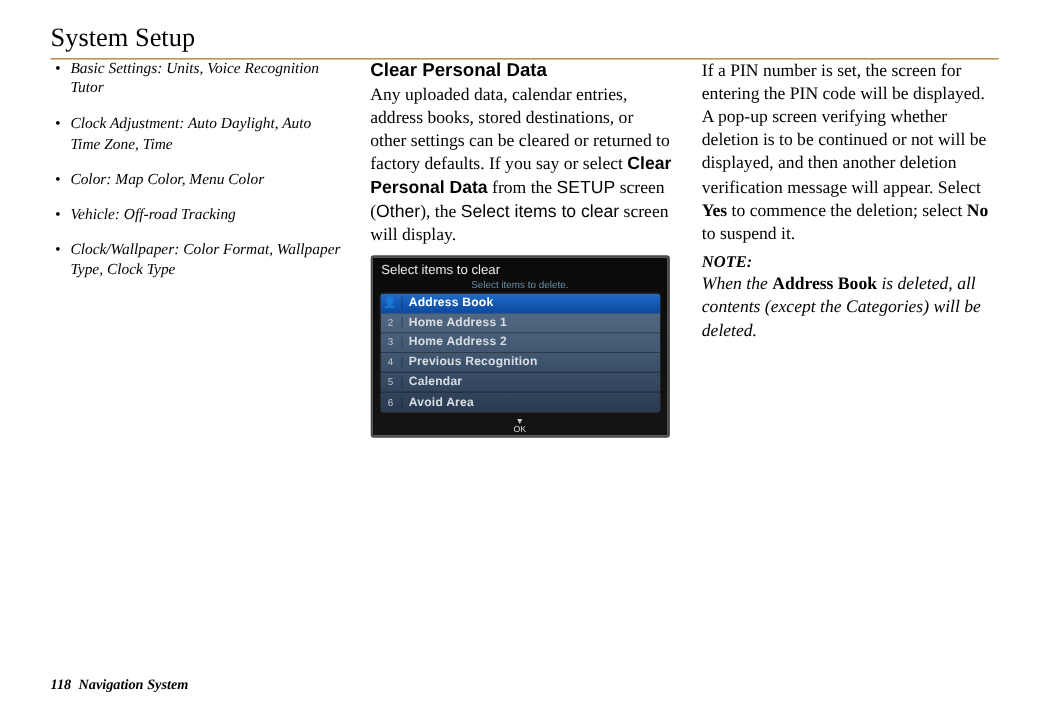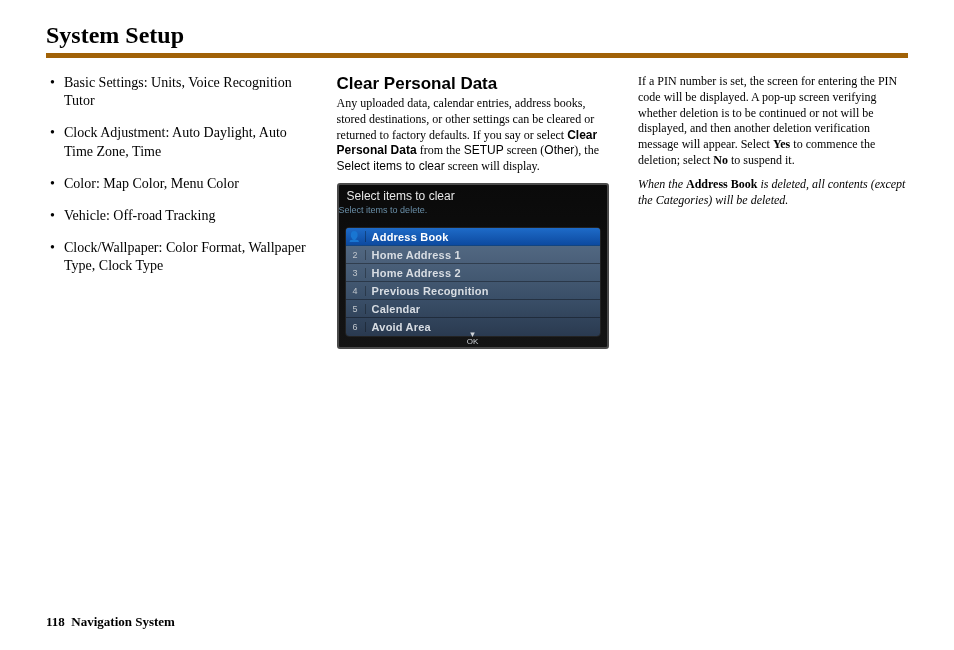--- a/index.html
+++ b/index.html
@@ -6,98 +6,99 @@
     body {
       font-family: Georgia, 'Times New Roman', serif;
       width: 954px;
       height: 650px;
       background: #fff;
       padding: 22px 46px 20px 46px;
       color: #000;
     }
     h1 {
       font-size: 24px;
-      font-weight: bold;
-      border-bottom: 5px solid #a16207;
+      font-weight: normal;
+      border-bottom: 1px solid #a16207;
       padding-bottom: 4px;
-      margin-bottom: 16px;
     }
     .columns {
       display: flex;
       gap: 26px;
     }
     .col { flex: 1; min-width: 0; }
     .col1 { flex: 0.98; }
     .col2 { flex: 1.02; }
     .col3 { flex: 1; }
     ul.bullets {
       list-style: none;
       padding-left: 4px;
       font-size: 14px;
       line-height: 1.3;
+      font-style: italic;
     }
     ul.bullets li {
       position: relative;
       padding-left: 14px;
       margin-bottom: 14px;
     }
     ul.bullets li::before {
       content: "•";
       position: absolute;
       left: 0;
       top: 0;
     }
     h2.section {
       font-family: Arial, Helvetica, sans-serif;
       font-size: 17px;
       font-weight: bold;
       margin-bottom: 2px;
     }
     .para {
-      font-size: 12px;
+      font-size: 16px;
       line-height: 1.32;
       margin-bottom: 8px;
     }
     .sf { font-family: Arial, Helvetica, sans-serif; }
     .b { font-weight: bold; }
     .it { font-style: italic; }
     .note-head {
       font-style: italic;
       font-weight: bold;
       font-size: 15px;
       margin-bottom: 0;
     }
     .footer {
       position: absolute;
       bottom: 20px;
       left: 46px;
       font-size: 13px;
     }
-    .footer .pn { font-weight: bold; }
+    .footer .pn { font-weight: bold; font-style: italic; }
     
     .device {
       width: 272px;
       height: 166px;
       background: linear-gradient(180deg,#0a0a0a 0%, #141414 100%);
       border: 2px solid #4a4a4a;
       border-radius: 3px;
       position: relative;
       margin-bottom: 8px;
       font-family: Arial, Helvetica, sans-serif;
       overflow: hidden;
     }
     .device-title {
       color: #e8e8e8;
       font-size: 12px;
       padding: 4px 8px 2px 8px;
     }
     .device-sub {
       color: #6a8fa8;
       font-size: 9px;
-      padding-bottom: 12px;
+      text-align: center;
+      padding-bottom: 2px;
     }
     .device-list {
       background: linear-gradient(180deg, #5a708a 0%, #3a4f68 65%, #2a3a50 100%);
       margin: 0 6px;
       border-radius: 4px;
       border: 1px solid #222;
       overflow: hidden;
     }
     .device-row {
       display: flex;
@@ -193,20 +194,21 @@
         <span>OK</span>
       </div>
     </div>
 
   </div>
 
   <div class="col col3">
     <p class="para">
       <span>If a PIN number is set, the screen for entering the PIN code will be displayed. A pop-up screen verifying whether deletion is to be continued or not will be displayed, and then another deletion verification message will appear. Select </span><span class="b">Yes</span><span> to commence the deletion; select </span><span class="b">No</span><span> to suspend it.</span>
     </p>
+    <p class="note-head">NOTE:</p>
     <p class="para it">
       <span>When the </span><span class="b" style="font-style:normal">Address Book</span><span> is deleted, all contents (except the Categories) will be deleted.</span>
     </p>
   </div>
 </div>
 
 <div class="footer">
   <span class="pn">118</span>
   &nbsp;<span class="pn">Navigation System</span>
 </div>

